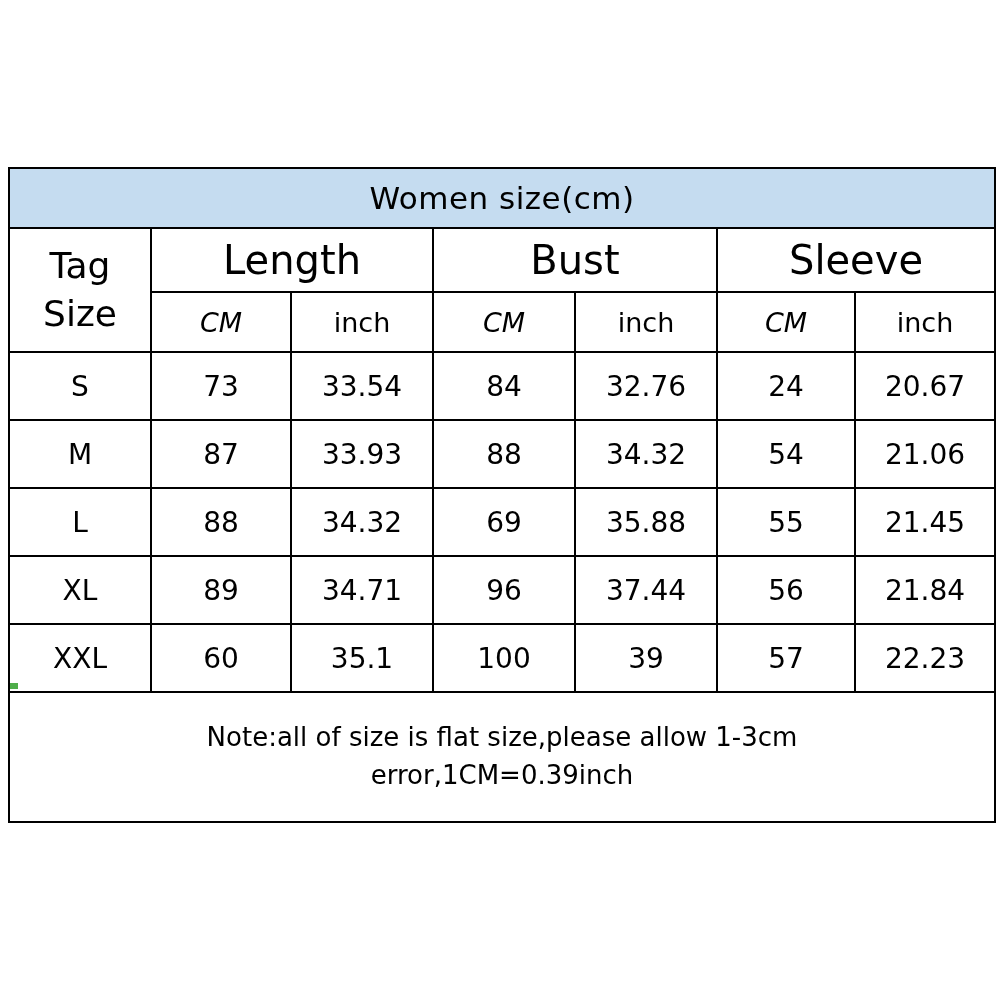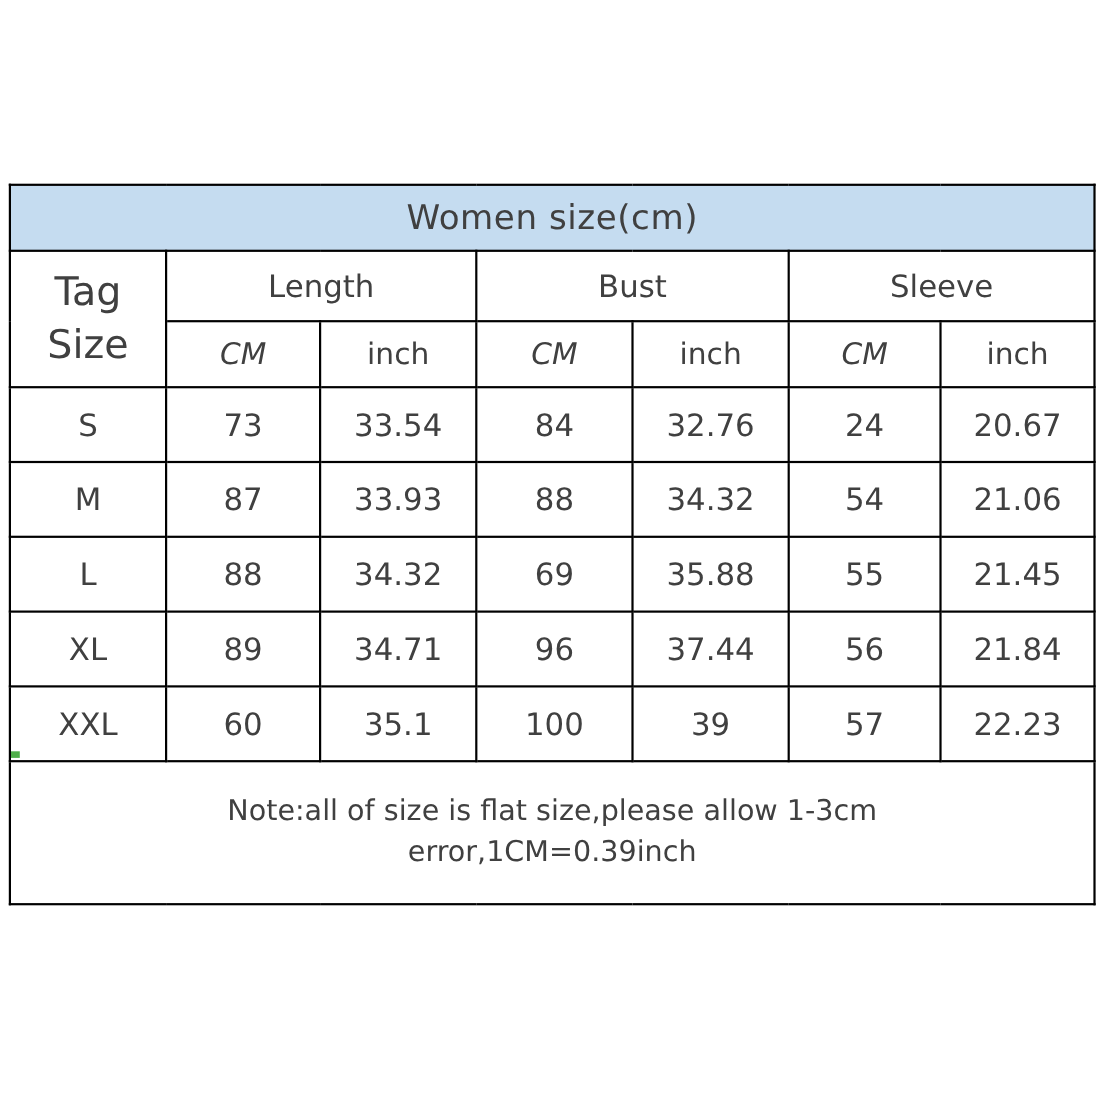--- a/index.html
+++ b/index.html
@@ -33,37 +33,37 @@
     table-layout: fixed;
     width: 986px;
     background: #ffffff;
   }
 
   table.size-table td,
   table.size-table th {
     border: 2px solid #000000;
     text-align: center;
     vertical-align: middle;
-    color: #404040;
+    color: #000000;
     font-weight: normal;
     padding: 0;
   }
 
   .title-cell {
     background: #c5dcf0;
     height: 58px;
     font-size: 31px;
     font-weight: bold;
     letter-spacing: 0.5px;
   }
 
   .group-head {
     background: #ffffff;
     height: 62px;
-    font-size: 28px;
+    font-size: 40px;
     font-weight: bold;
   }
 
   .tag-size-cell {
     background: #ffffff;
     font-size: 36px;
     font-weight: bold;
     line-height: 1.32;
     padding: 2px 0;
   }

